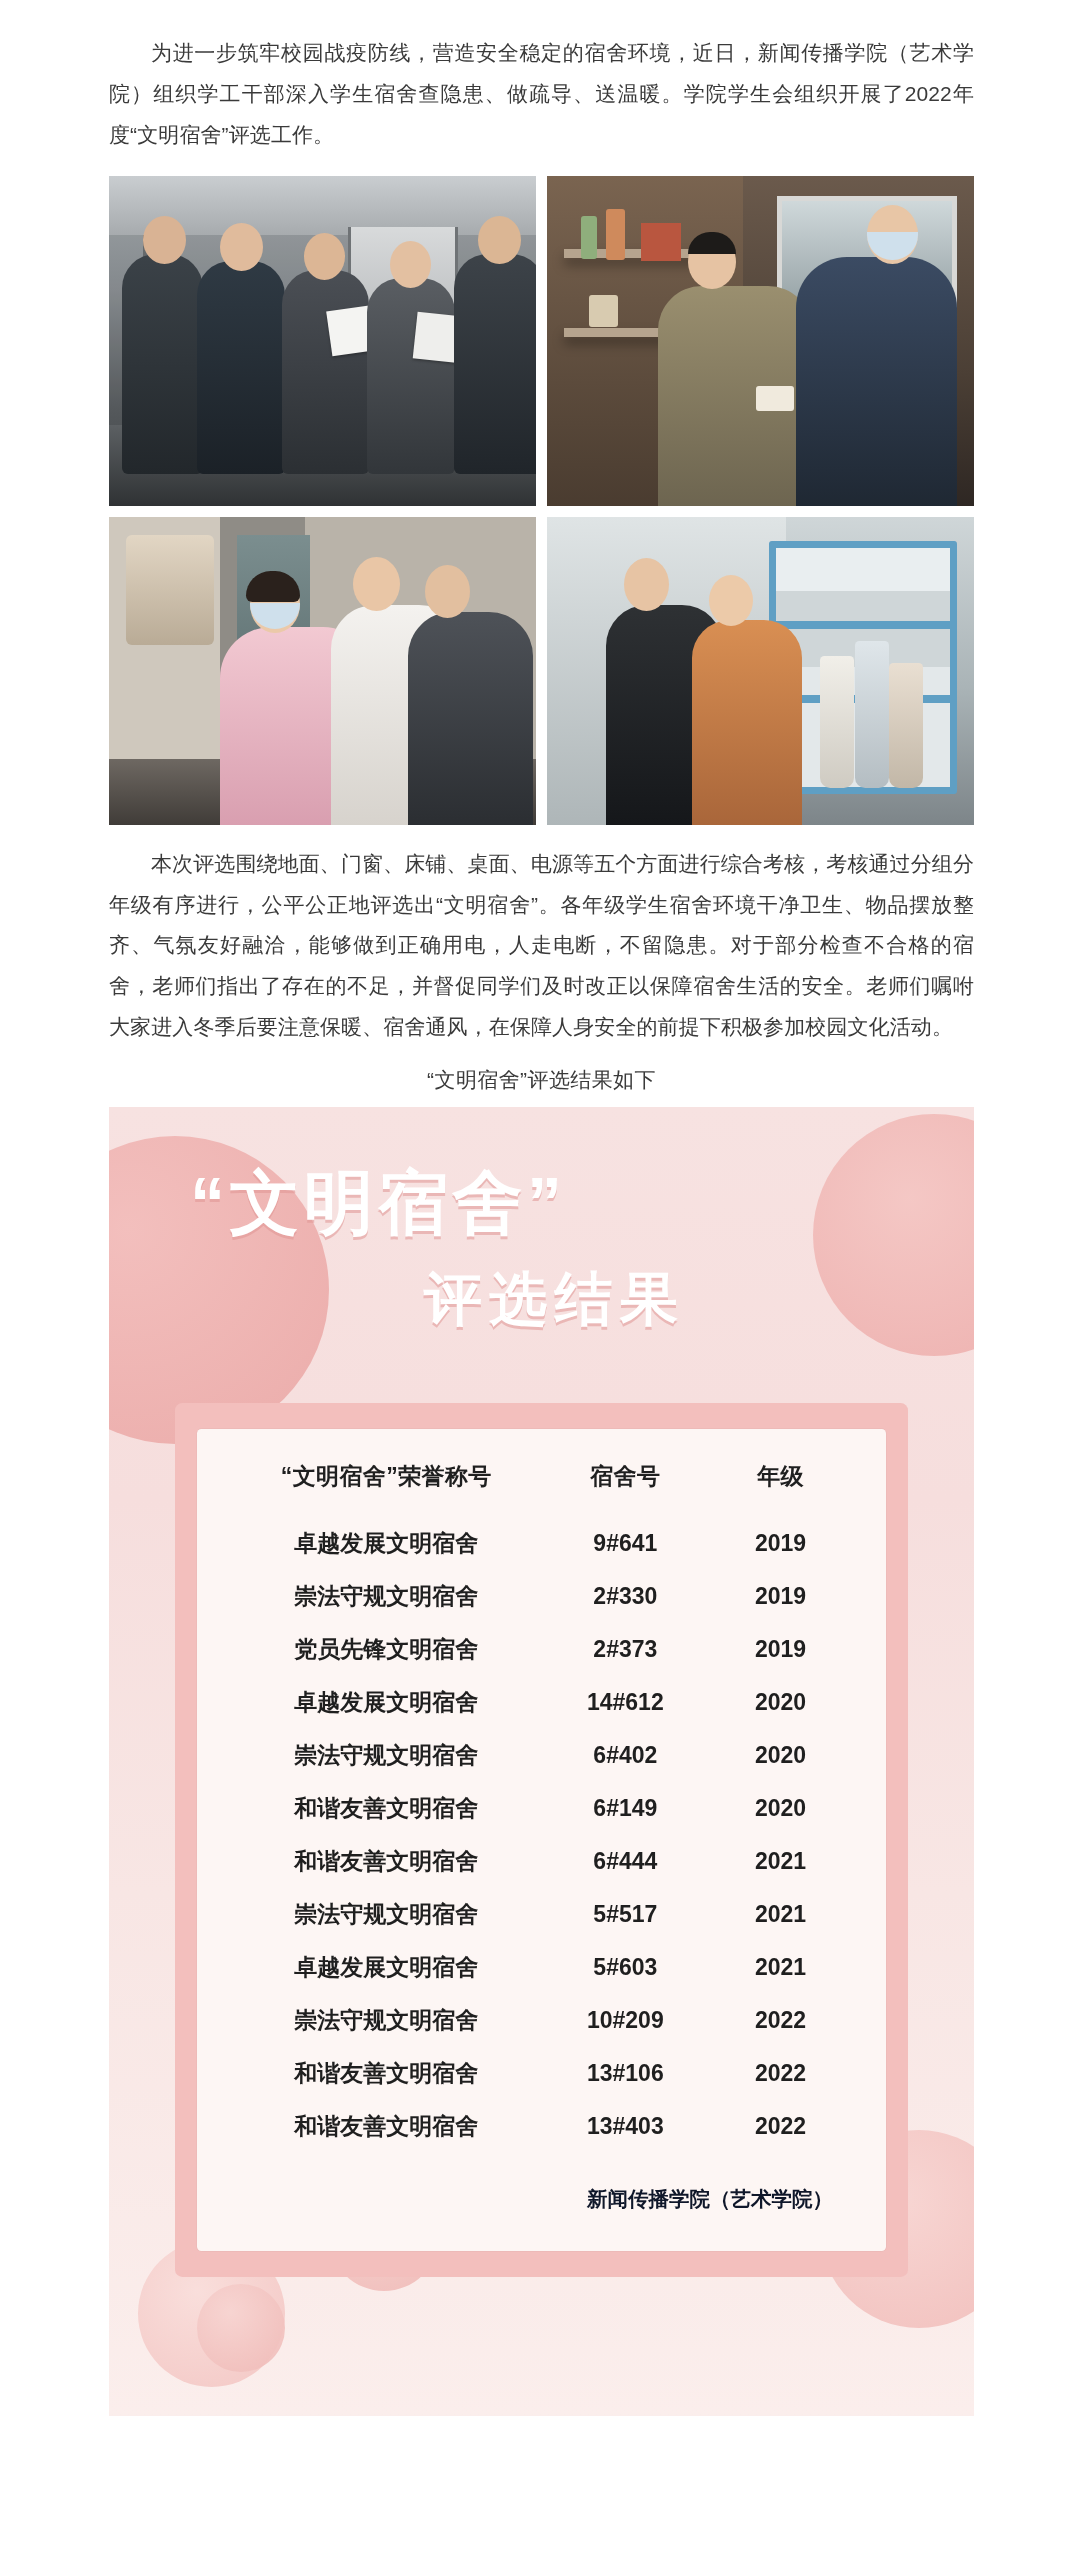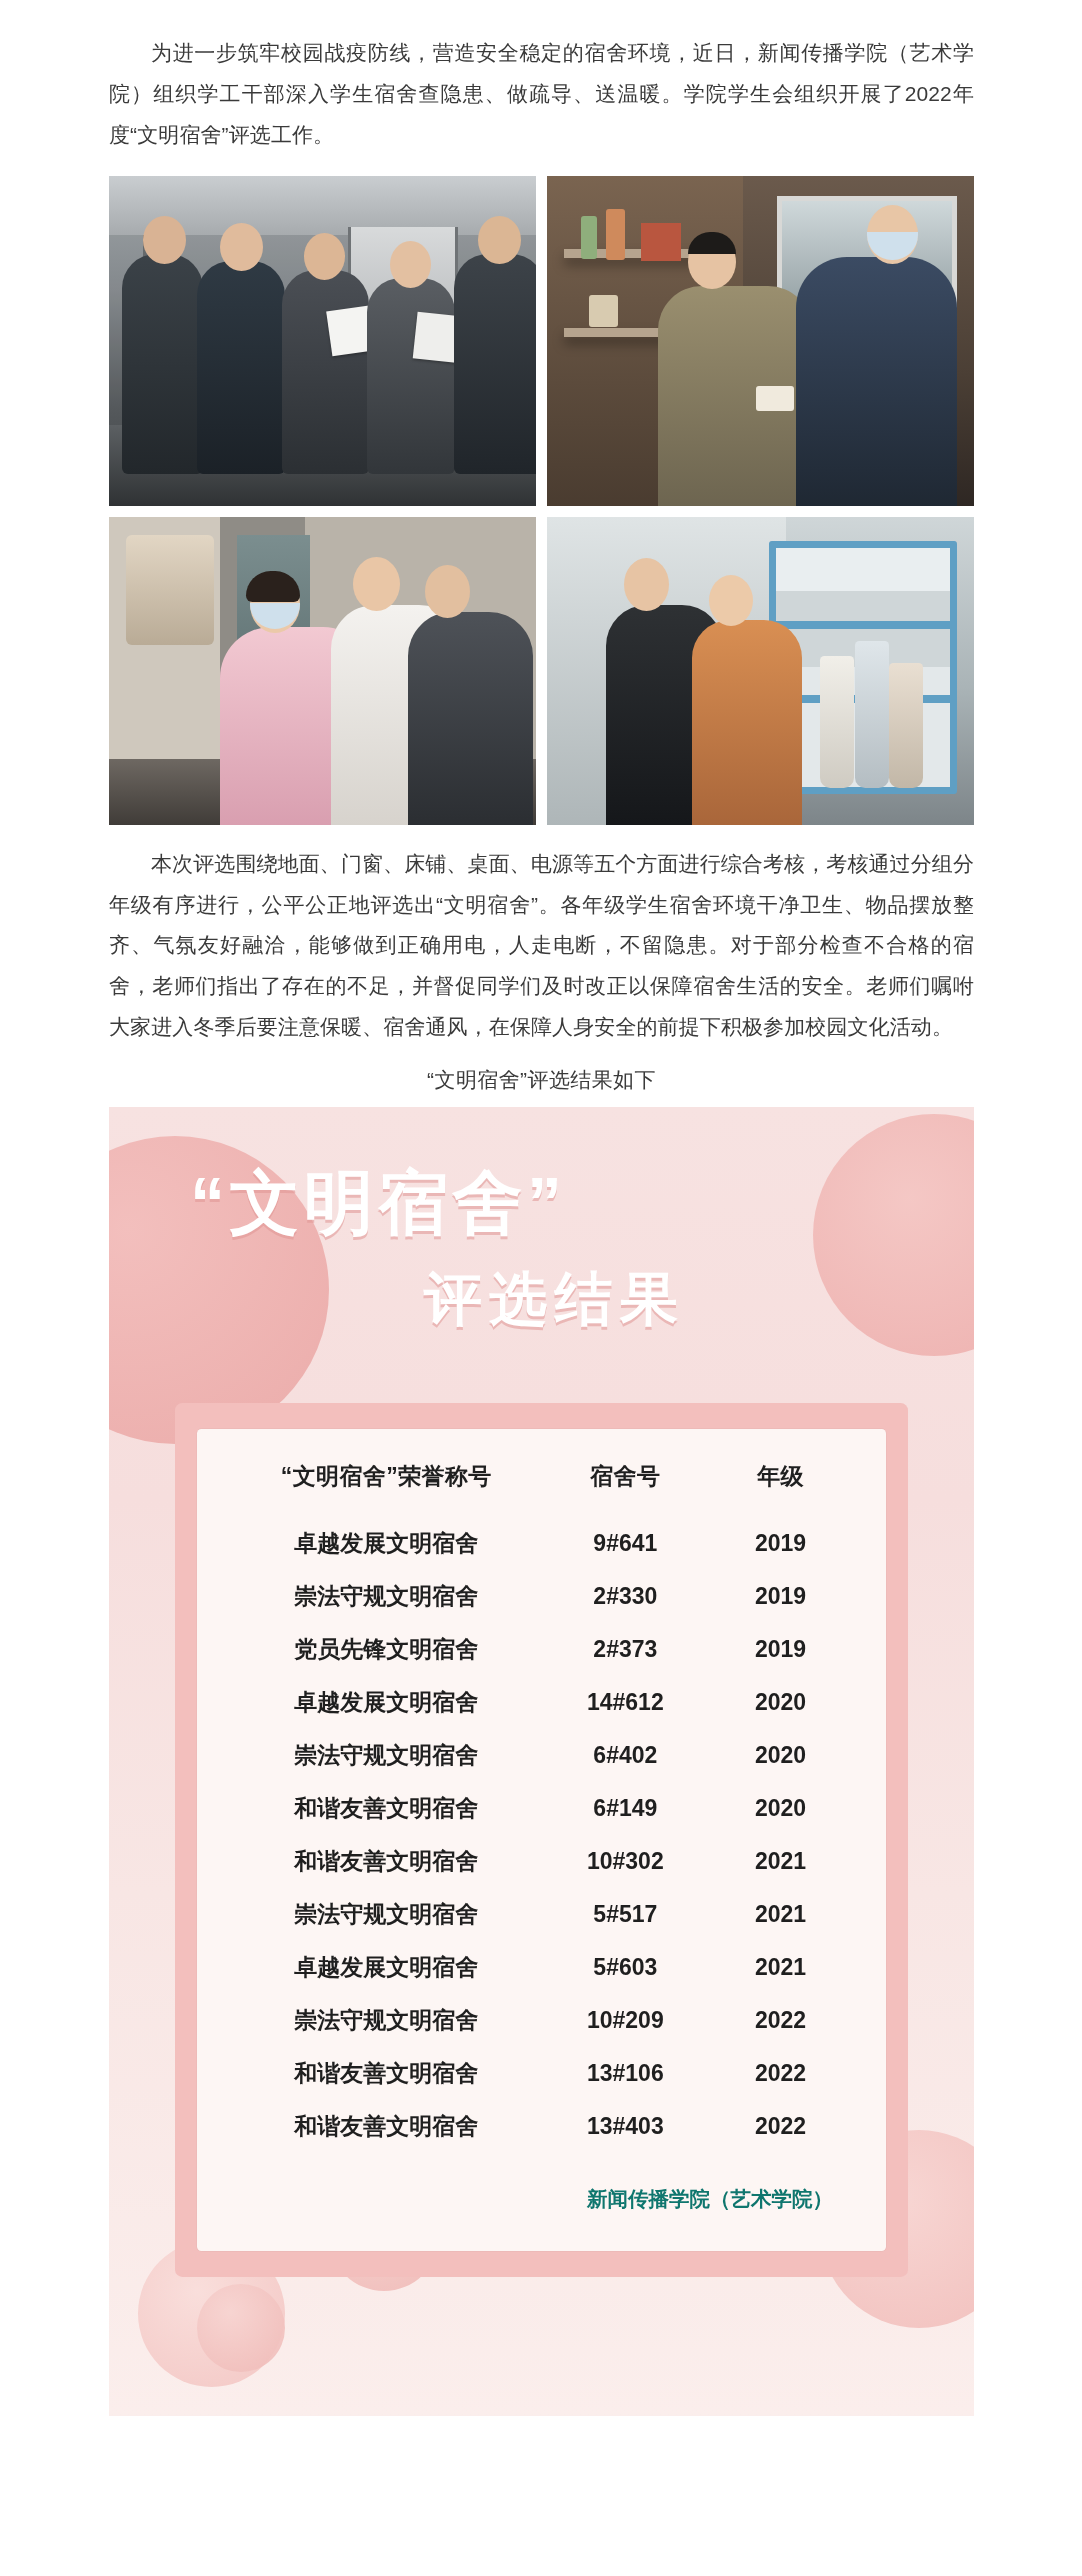--- a/index.html
+++ b/index.html
@@ -199,21 +199,21 @@
     font-weight: bold;
     color: #1f1f1f;
     padding: 11px 0;
     text-align: center;
   }
   .card-footer {
     margin-top: 32px;
     text-align: right;
     padding-right: 19px;
     font-size: 20.5px;
-    color: #0f766e;
+    color: #0f172a;
     font-weight: bold;
   }
   .footer-dot {
     position: absolute;
     left: 88px;
     bottom: 44px;
     width: 88px; height: 88px;
     border-radius: 50%;
     background: radial-gradient(circle at 38% 32%, #f7d4d1, #efb9b6);
     opacity: 0.9;
@@ -352,21 +352,21 @@
               <td>6#402</td>
               <td>2020</td>
             </tr>
             <tr>
               <td>和谐友善文明宿舍</td>
               <td>6#149</td>
               <td>2020</td>
             </tr>
             <tr>
               <td>和谐友善文明宿舍</td>
-              <td>10#302</td>
+              <td>6#444</td>
               <td>2021</td>
             </tr>
             <tr>
               <td>崇法守规文明宿舍</td>
               <td>5#517</td>
               <td>2021</td>
             </tr>
             <tr>
               <td>卓越发展文明宿舍</td>
               <td>5#603</td>

